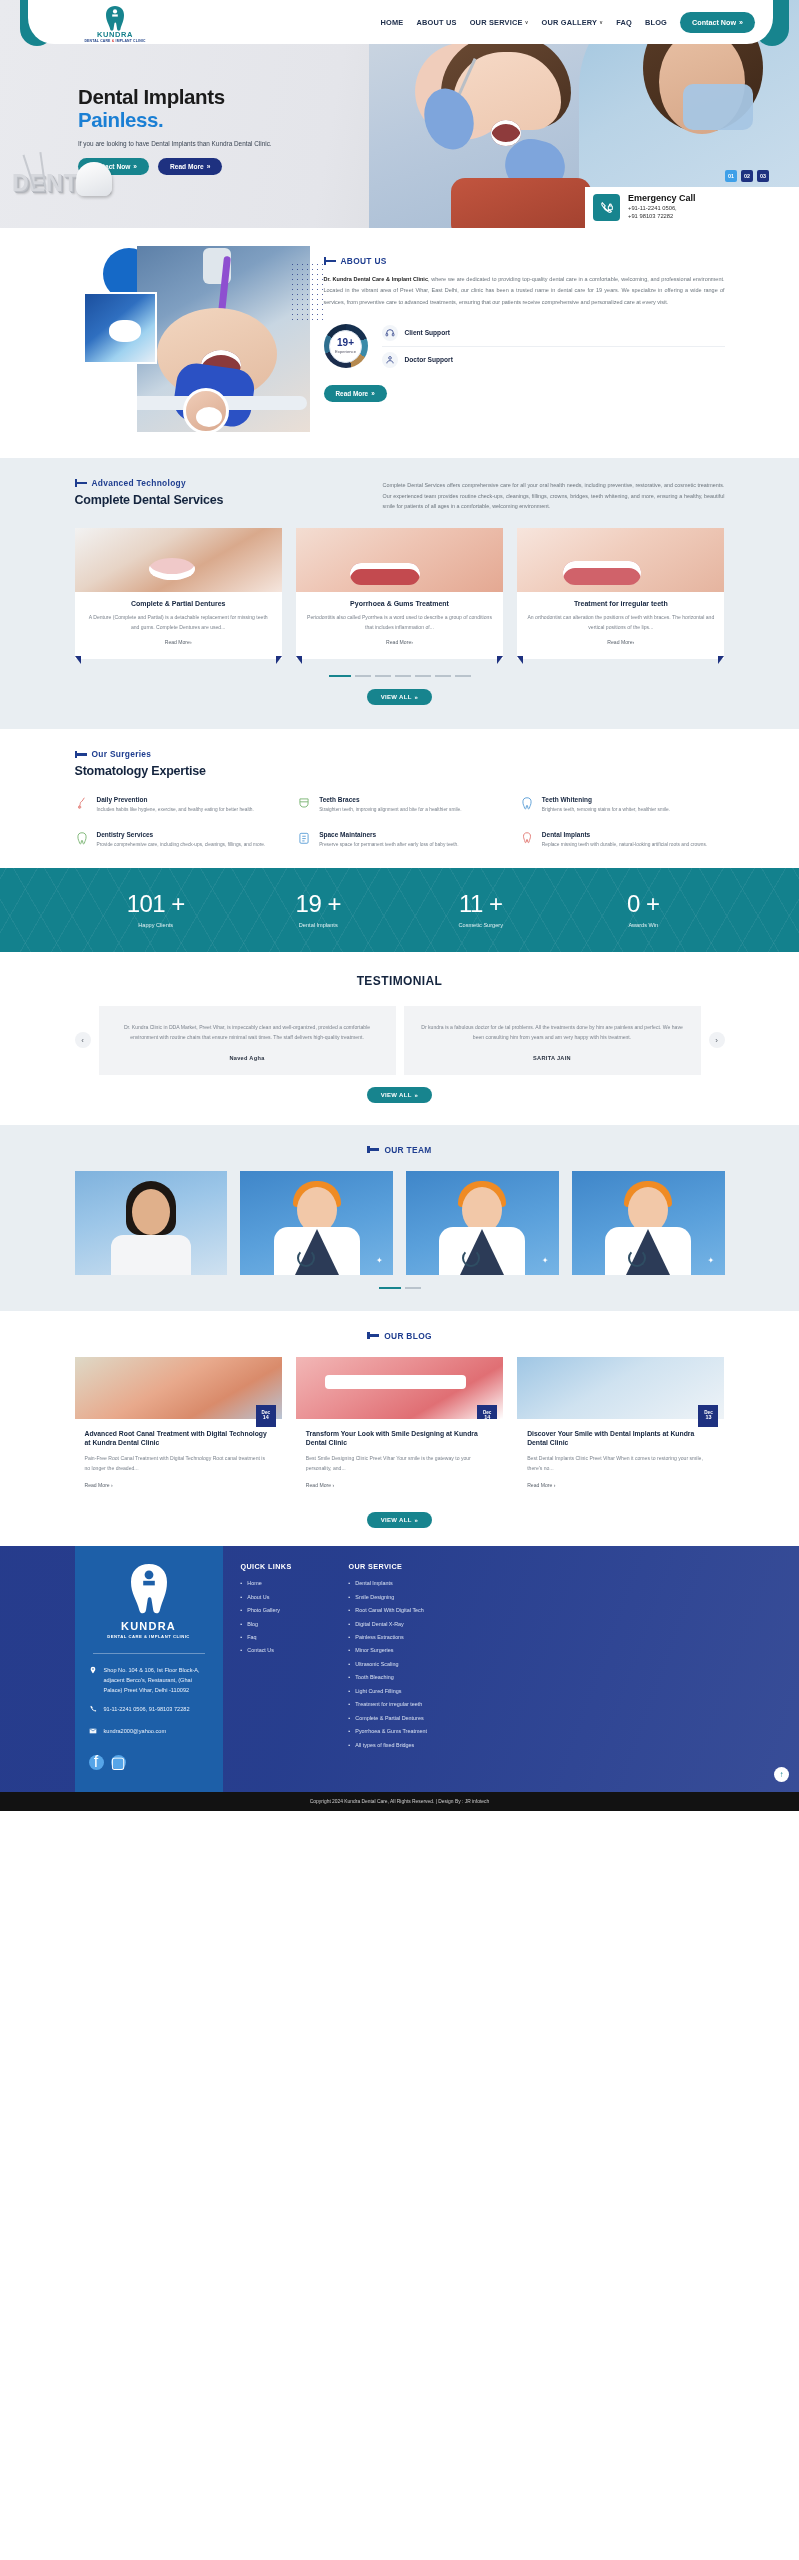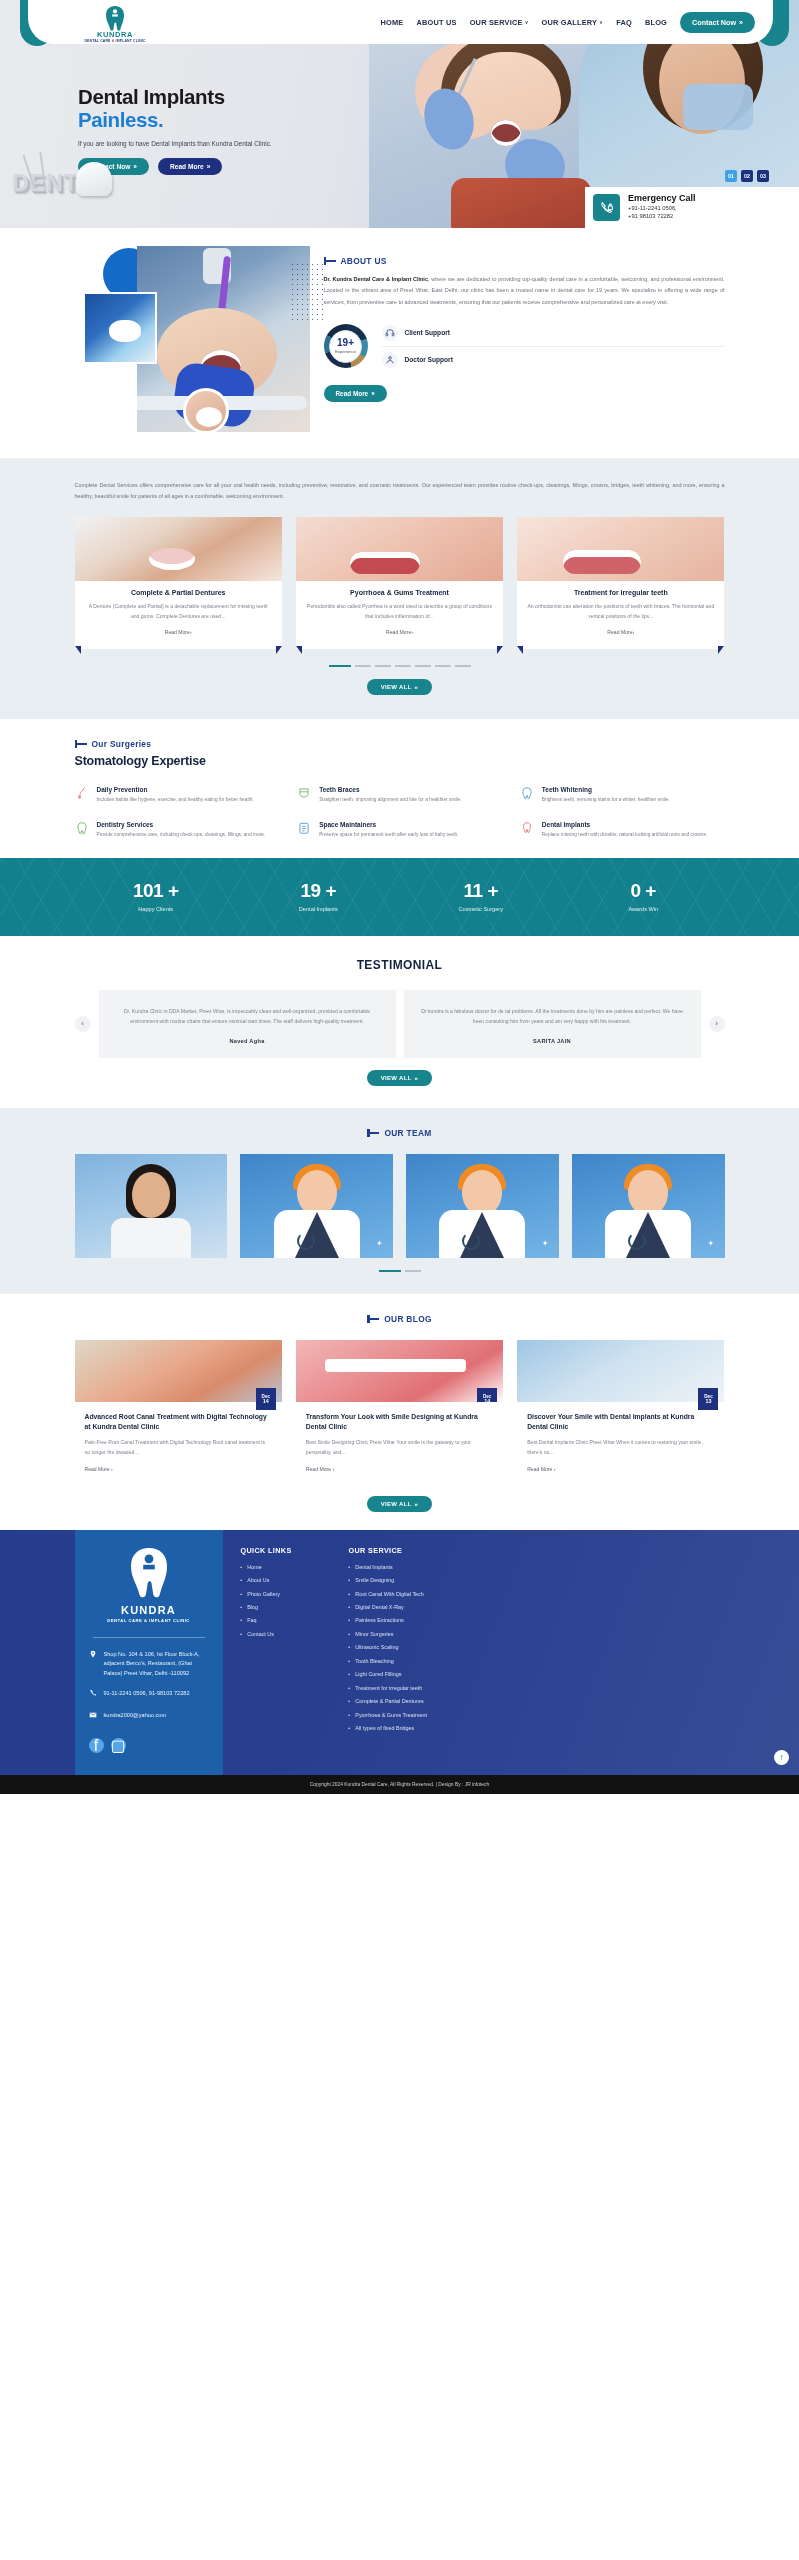--- a/index.html
+++ b/index.html
@@ -212,21 +212,21 @@
 
   
   .stats { background: #13818d; padding: 22px 0 24px; position: relative; overflow: hidden; }
   .stats::before { content:""; position:absolute; inset:0; opacity:.12;
     background-image:
       repeating-linear-gradient(60deg, transparent 0 26px, rgba(255,255,255,.5) 26px 27px),
       repeating-linear-gradient(-60deg, transparent 0 26px, rgba(255,255,255,.5) 26px 27px);
   }
   .stats-inner { width: 650px; margin: 0 auto; display: flex; position: relative; }
   .stat { flex: 1; text-align: center; }
-  .stat-n { font-size: 19px; font-weight: bold; color: #fff; letter-spacing: -.5px; }
+  .stat-n { font-size: 24px; font-weight: normal; color: #fff; letter-spacing: -.5px; }
   .stat-l { font-size: 5.6px; color: #e4f2f4; margin-top: 4px; }
 
   
   .testi { background: #fff; padding: 22px 0 22px; }
   .testi-h { text-align: center; font-size: 12px; font-weight: bold; color: #14243e; letter-spacing: .4px; }
   .testi-row { display: flex; align-items: center; gap: 8px; margin-top: 18px; }
   .arrow { width: 16px; height: 16px; border-radius: 8px; background:#f0f2f5; color:#5a626c;
     display:flex; align-items:center; justify-content:center; font-size: 8px; flex: 0 0 auto; }
   .tcard { flex: 1; background: #f2f3f5; padding: 16px 14px 14px; text-align: center; }
   .tcard p { font-size: 5.1px; color: #7b838d; line-height: 2.0; }
@@ -479,20 +479,27 @@
           <span>Read More</span>
           <span>»</span>
         </div>
       </div>
     </div>
   </section>
 
   <section class="sec-grey">
     <div class="wrap">
       <div class="srv-head">
+        <div class="srv-head-l">
+          <div class="eyebrow">
+            <span class="dash"></span>
+            <span>Advanced Technology</span>
+          </div>
+          <div class="h2-dark">Complete Dental Services</div>
+        </div>
         <div class="srv-head-r">Complete Dental Services offers comprehensive care for all your oral health needs, including preventive, restorative, and cosmetic treatments. Our experienced team provides routine check-ups, cleanings, fillings, crowns, bridges, teeth whitening, and more, ensuring a healthy, beautiful smile for patients of all ages in a comfortable, welcoming environment.</div>
       </div>
 
       <div class="cards3">
         <div class="card">
           <div class="card-img ci1"></div>
           <div class="card-body">
             <div class="card-title">Complete &amp; Partial Dentures</div>
             <div class="card-desc">A Denture (Complete and Partial) is a detachable replacement for missing teeth and gums. Complete Dentures are used...</div>
             <div class="card-more">Read More›</div>

